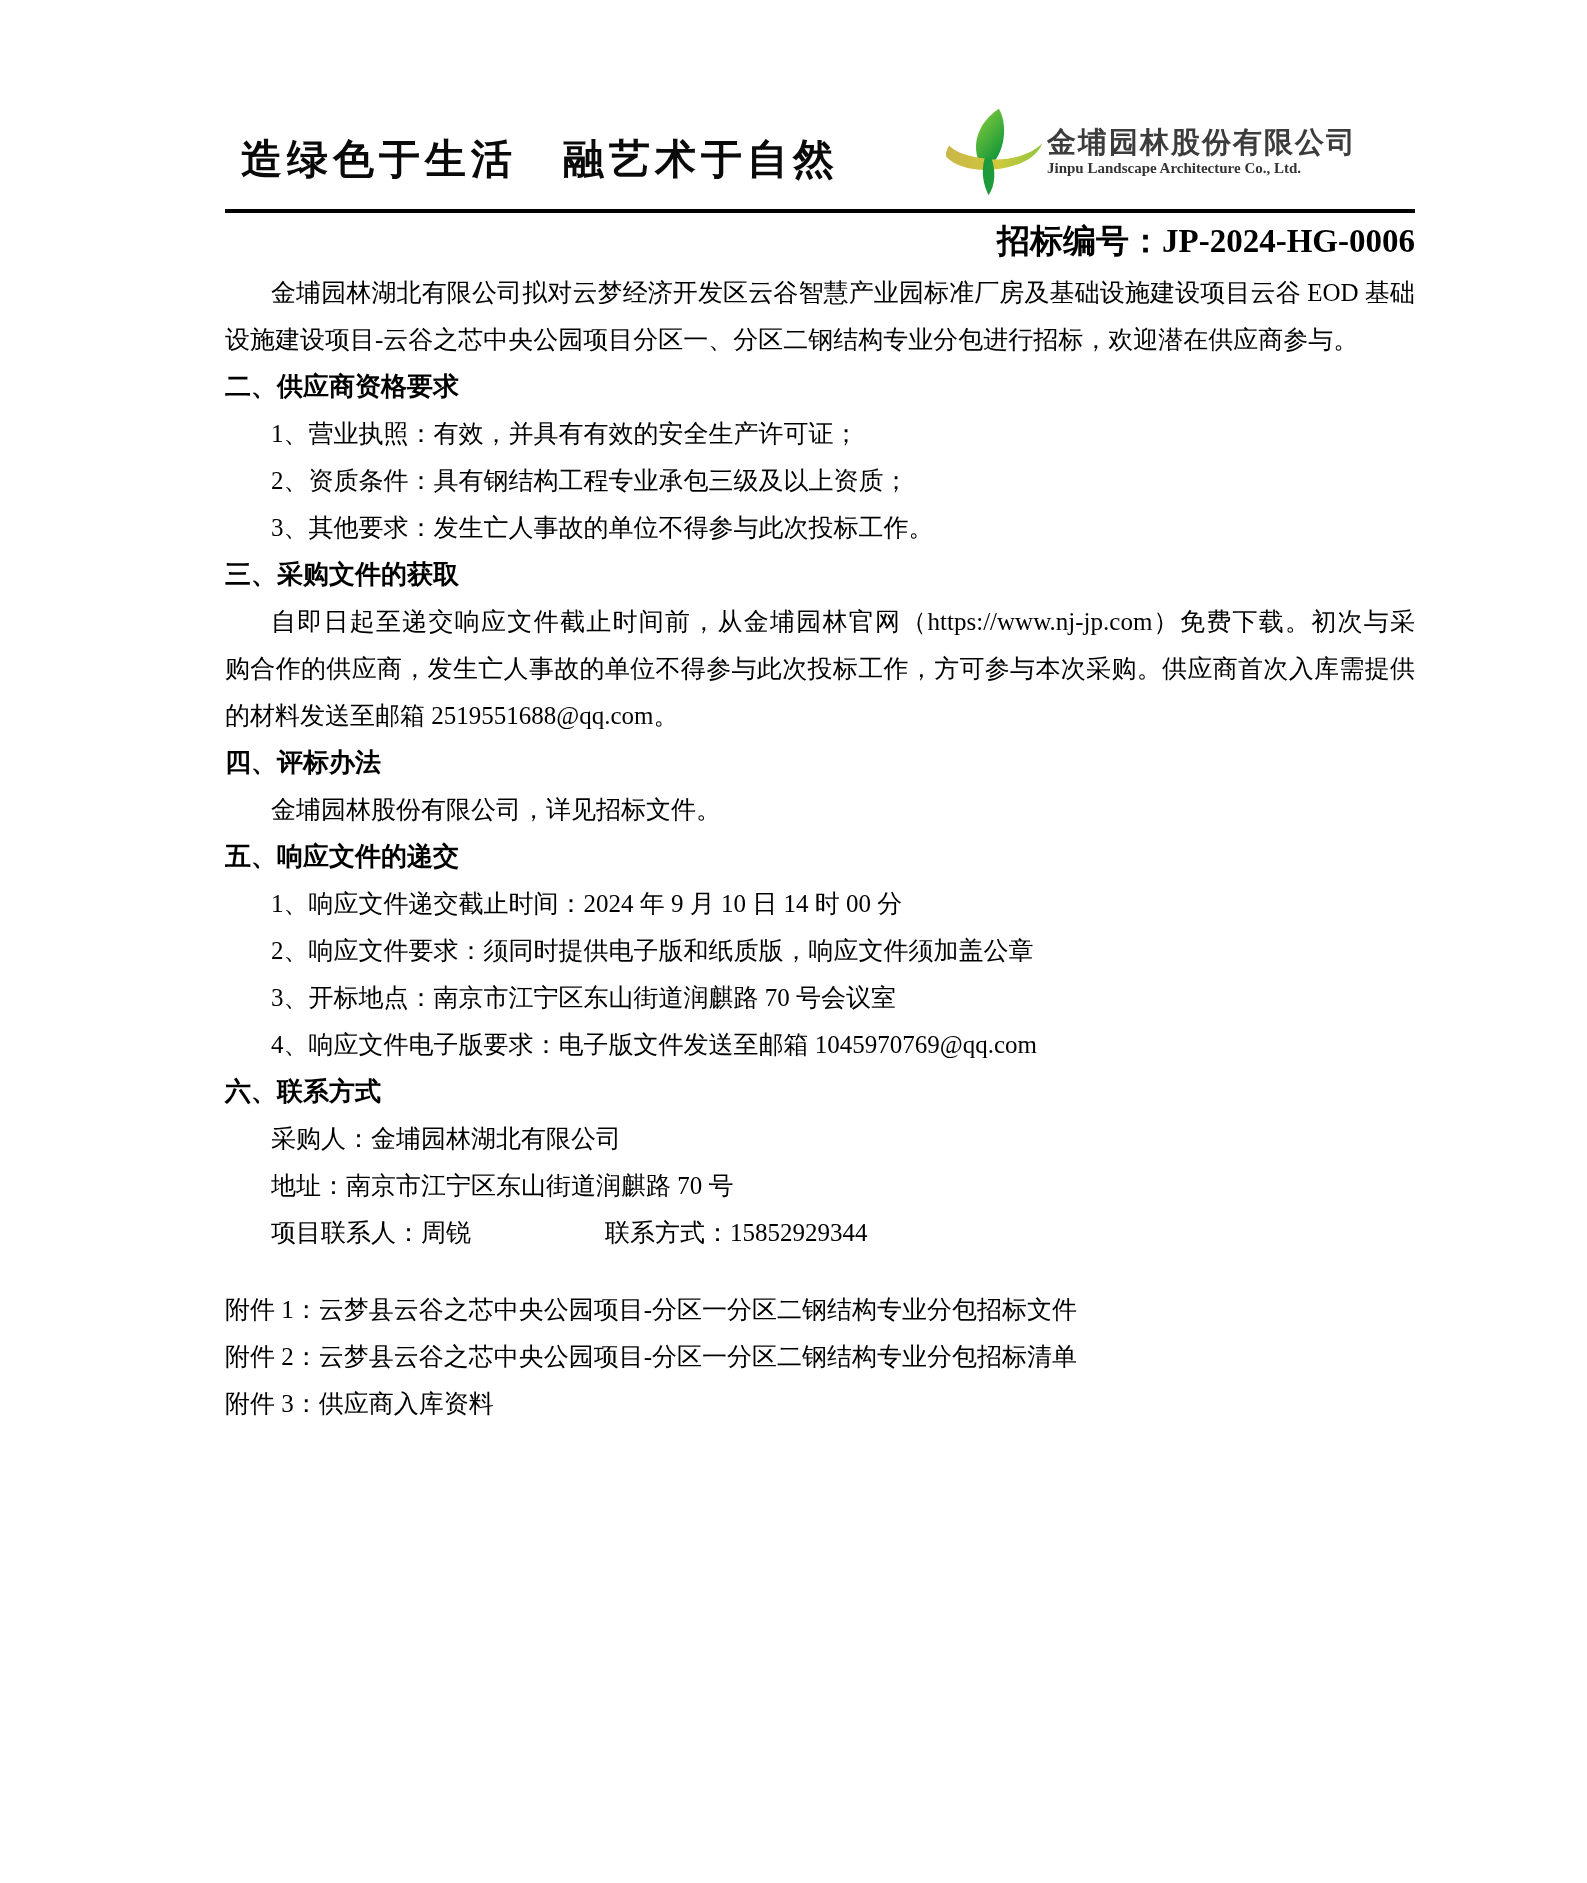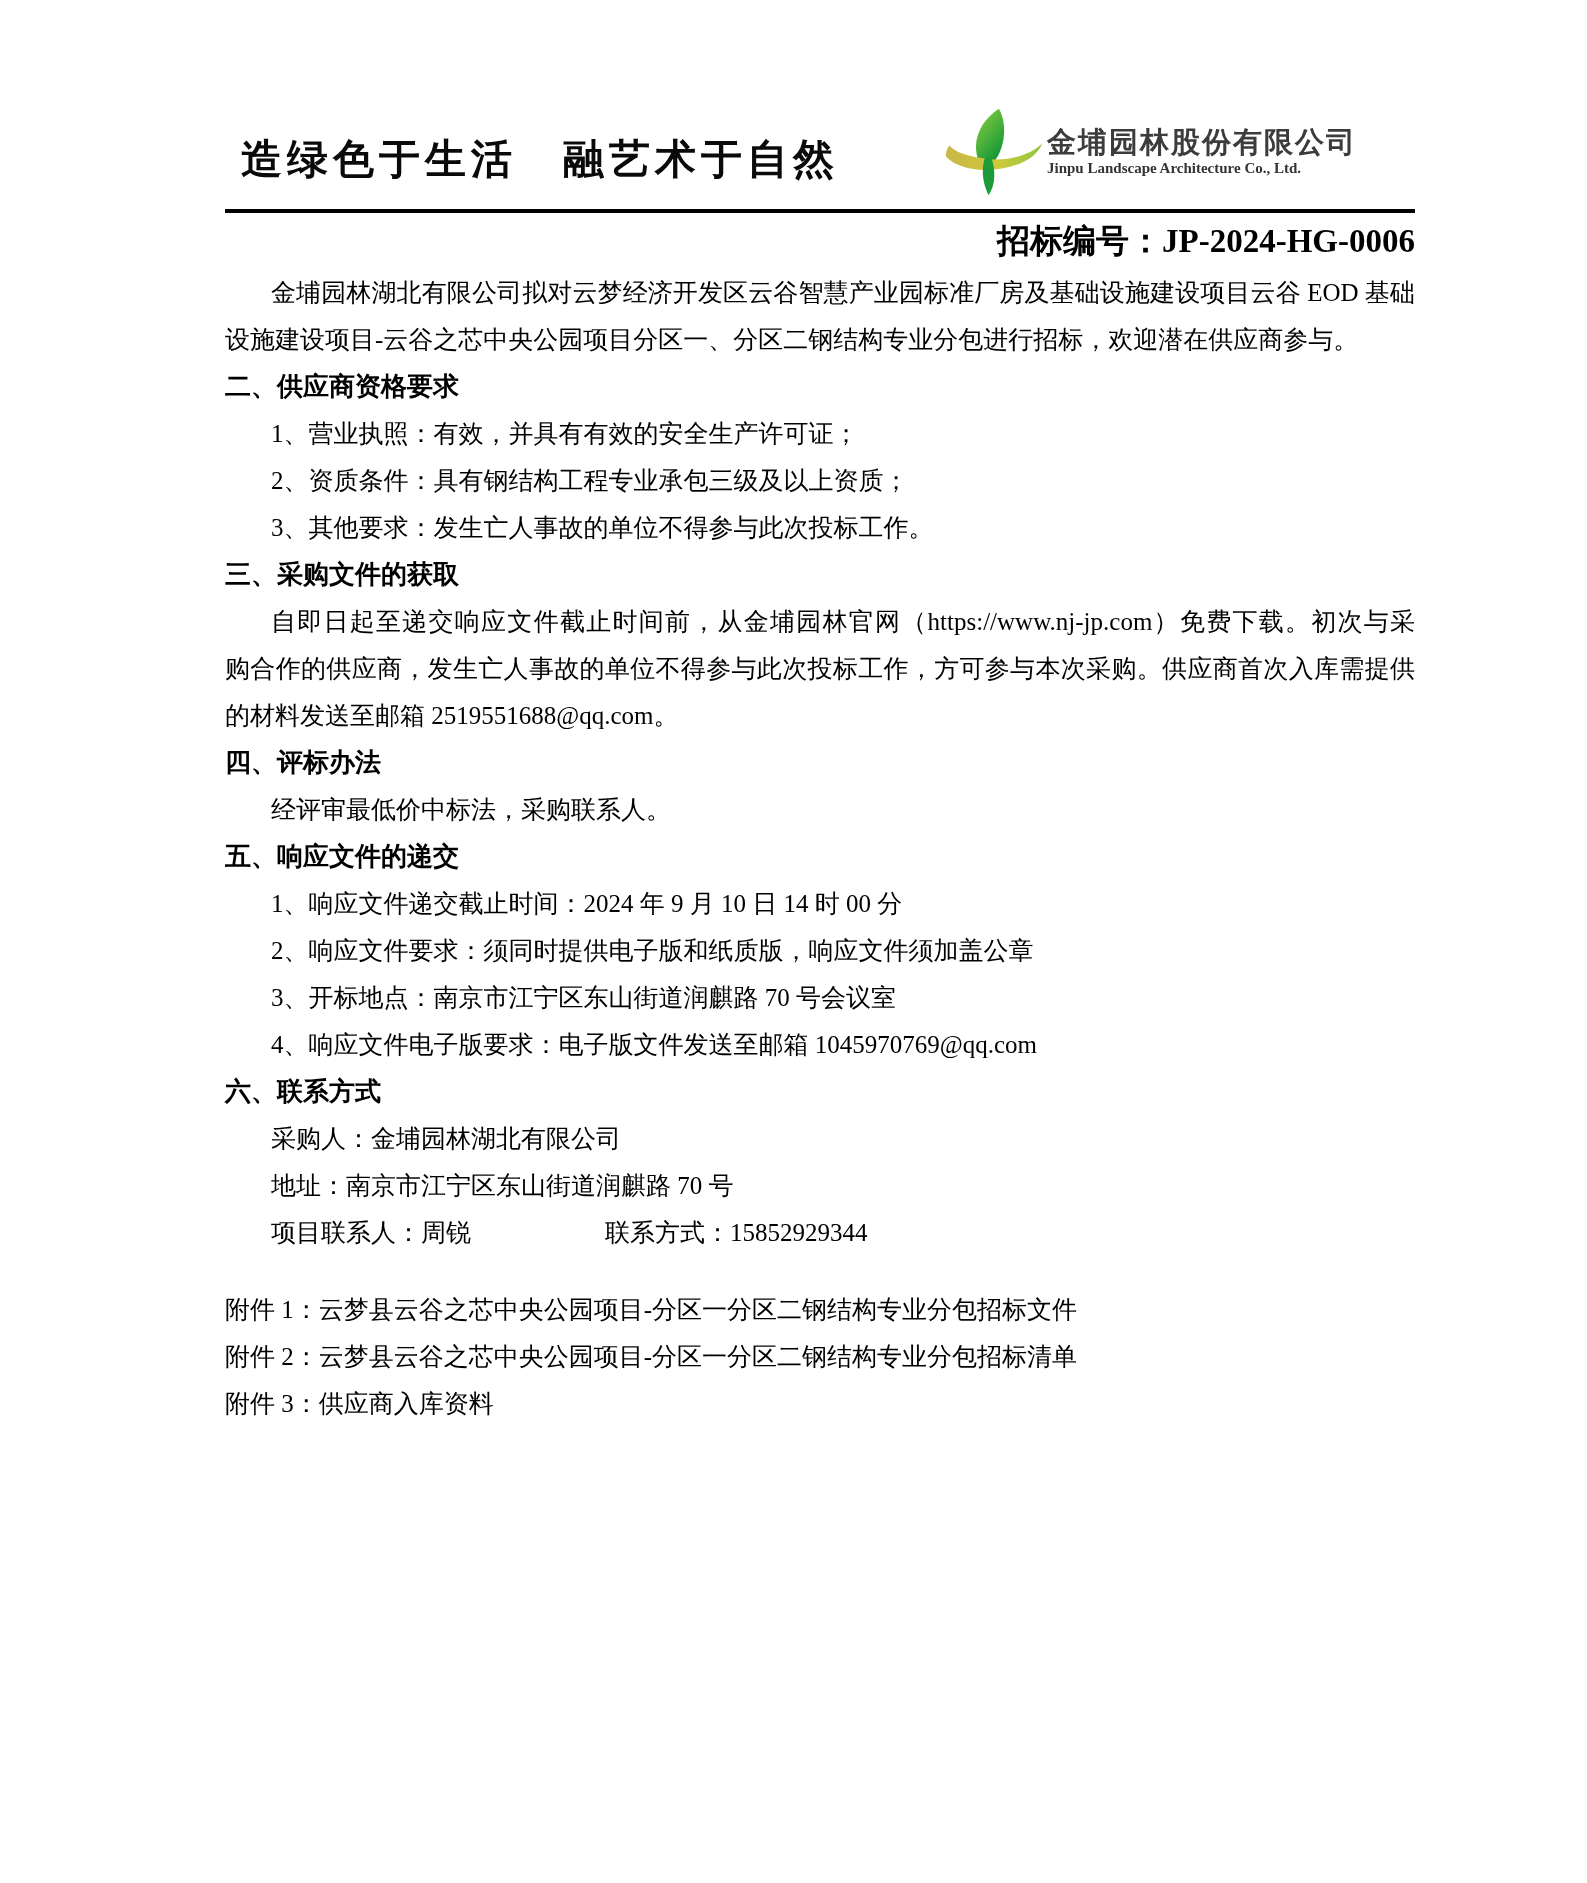--- a/index.html
+++ b/index.html
@@ -118,21 +118,21 @@
 
     <div>
       <div class="l hd">三、采购文件的获取</div>
       <div class="l jl ind">自即日起至递交响应文件截止时间前，从金埔园林官网（https://www.nj-jp.com）免费下载。初次与采</div>
       <div class="l jl">购合作的供应商，发生亡人事故的单位不得参与此次投标工作，方可参与本次采购。供应商首次入库需提供</div>
       <div class="l wrapline">的材料发送至邮箱 2519551688@qq.com。</div>
     </div>
 
     <div>
       <div class="l hd">四、评标办法</div>
-      <div class="l ind">经评审最低价中标法，采购联系人。</div>
+      <div class="l ind">金埔园林股份有限公司，详见招标文件。</div>
     </div>
 
     <div>
       <div class="l hd">五、响应文件的递交</div>
       <div class="l ind">1、响应文件递交截止时间：2024 年 9 月 10 日 14 时 00 分</div>
       <div class="l ind">2、响应文件要求：须同时提供电子版和纸质版，响应文件须加盖公章</div>
       <div class="l ind">3、开标地点：南京市江宁区东山街道润麒路 70 号会议室</div>
       <div class="l ind">4、响应文件电子版要求：电子版文件发送至邮箱 1045970769@qq.com</div>
     </div>
 

